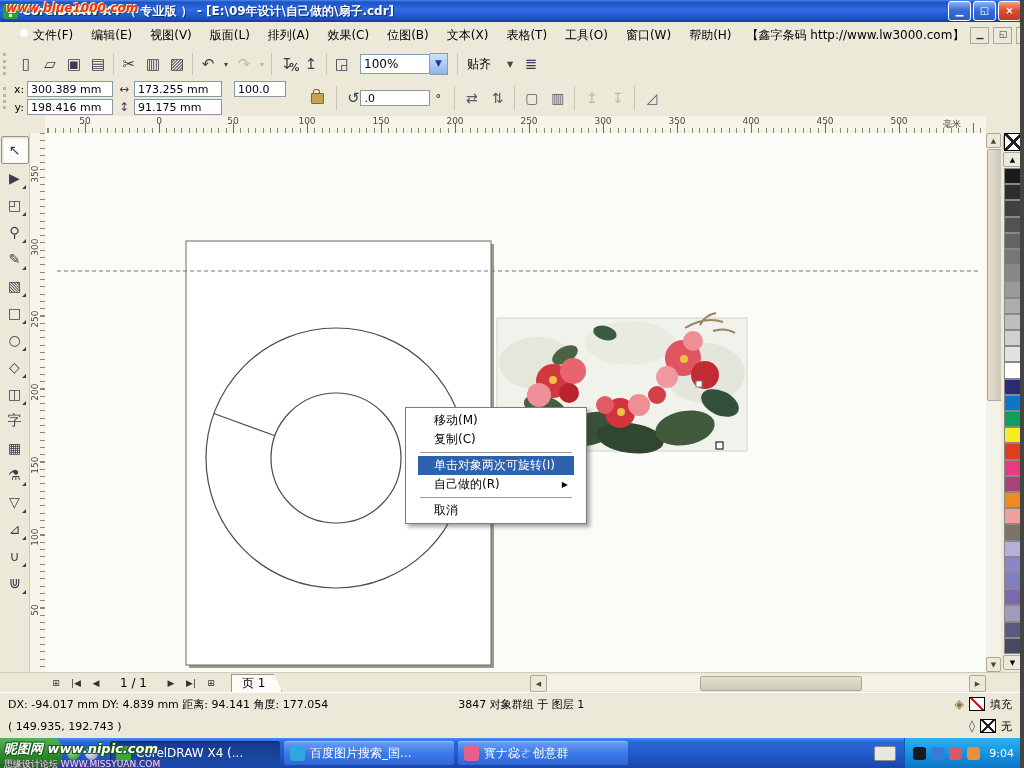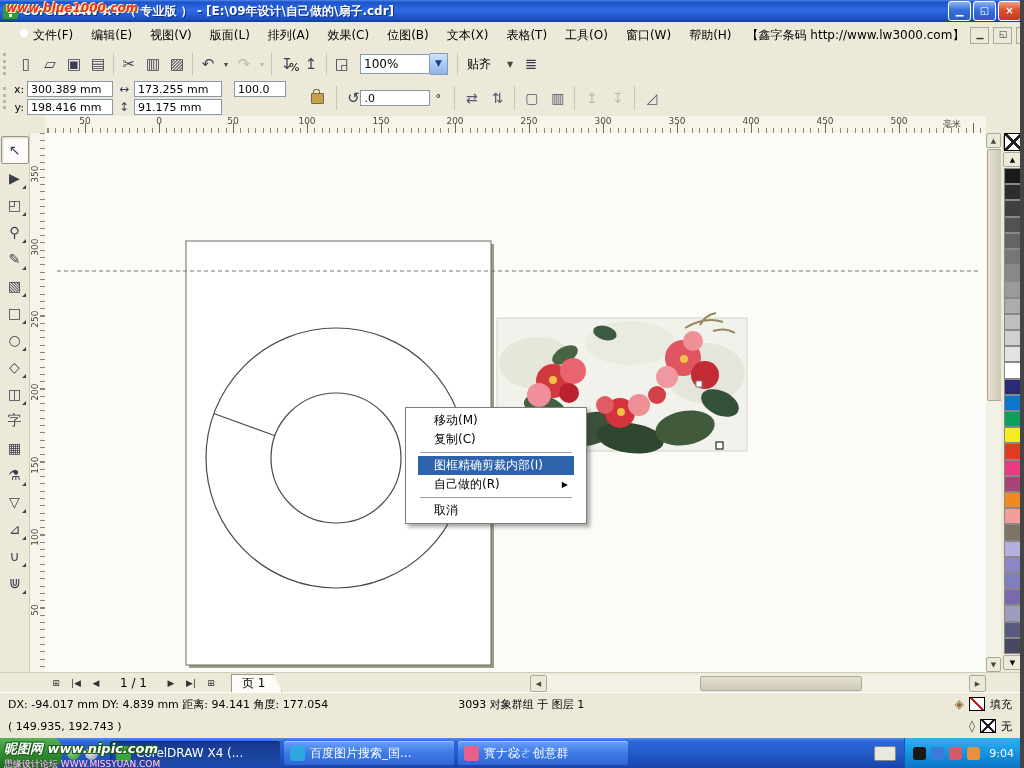--- a/index.html
+++ b/index.html
@@ -576,21 +576,21 @@
         <span>复制(C)</span>
         <span class="ctx-arrow"></span>
       </div>
 
       <div class="ctx-row" data-kind="sep">
         
         
       </div>
 
       <div class="ctx-row" data-kind="item" data-state="highlight">
-        <span>图框精确剪裁内部(I)</span>
+        <span>单击对象两次可旋转(I)</span>
         <span class="ctx-arrow"></span>
       </div>
 
       <div class="ctx-row" data-kind="item">
         <span>自己做的(R)</span>
         <span class="ctx-arrow">▶</span>
       </div>
 
       <div class="ctx-row" data-kind="sep">
         
@@ -662,21 +662,21 @@
     <div id="hscroll">
       <div class="sb-btn" style="left:0;">◀</div>
       <div id="hscroll-thumb"></div>
       <div class="sb-btn" style="right:0;">▶</div>
     </div>
   </div>
 
   <div class="abs" id="statusbar">
     <div class="status-row">
       <span>DX: -94.017 mm DY: 4.839 mm 距离: 94.141 角度: 177.054</span>
-      <span id="status-center">3093 对象群组 于 图层 1</span>
+      <span id="status-center">3847 对象群组 于 图层 1</span>
       <div class="status-right">
         <span class="status-icon">◈</span>
         <span class="mini-swatch" id="fill-swatch"></span>
         <span>填充</span>
       </div>
     </div>
     <div class="status-row">
       <span>( 149.935, 192.743 )</span>
       <div class="status-right">
         <span class="status-icon" style="color:#555;">◊</span>

